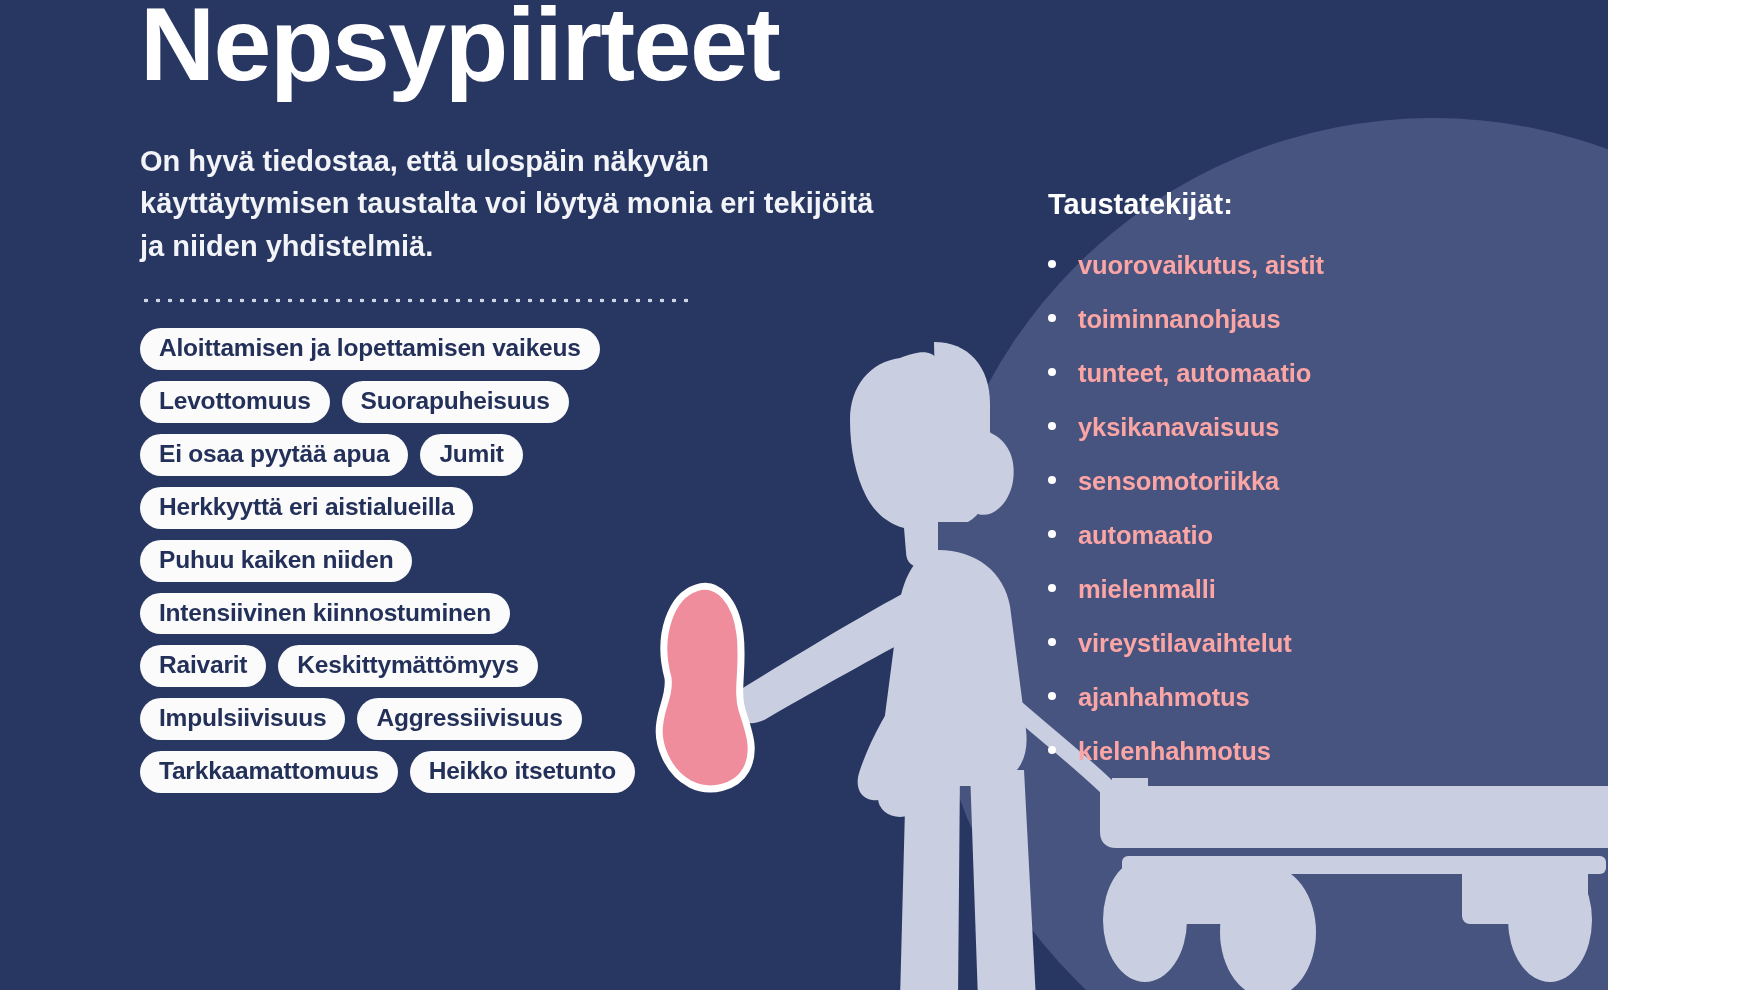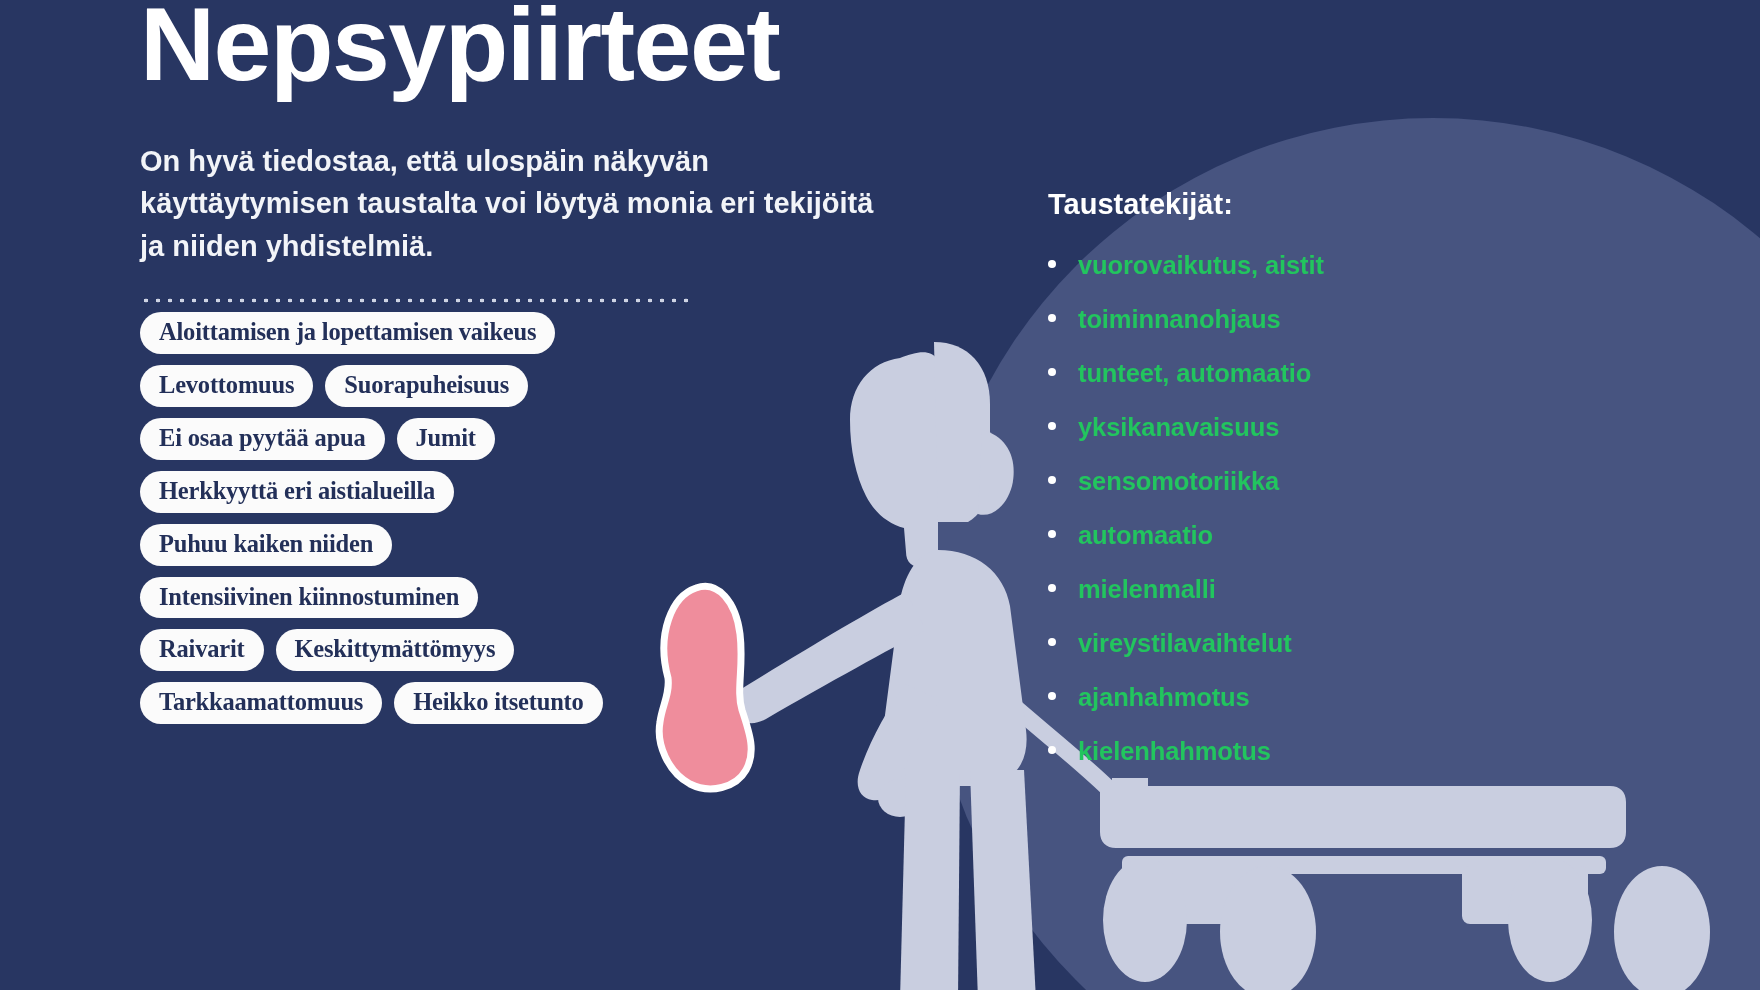--- a/index.html
+++ b/index.html
@@ -3,21 +3,21 @@
 <meta charset="utf-8">
 <style>
   * { margin:0; padding:0; box-sizing:border-box; }
   html, body {
     width:1760px; height:990px;
     overflow:hidden;
     font-family:"Liberation Sans", sans-serif;
   }
   #poster {
     position:relative;
-    width:1760px; height:990px;
+    width:1608px; height:990px;
     background:#283662;
     overflow:hidden;
   }
 
   
   .bg-circle {
     position:absolute;
     left:928px; top:118px;
     width:1010px; height:1010px;
     border-radius:50%;
@@ -59,21 +59,21 @@
   }
   .section-heading {
     margin-top:33px;
     font-size:29px;
     font-weight:bold;
     color:#ffffff;
     letter-spacing:-0.2px;
   }
 
   
-  .tag-rows { margin-top:8px;font-family:Liberation Serif, serif; }
+  .tag-rows { margin-top:24px; }
   .tag-row {
     display:flex;
     flex-wrap:nowrap;
     gap:12px;
     margin-bottom:11px;
   }
   .tag {
     display:inline-flex;
     align-items:center;
     background:#fbfbfb;
@@ -99,21 +99,21 @@
     font-weight:bold;
     color:#ffffff;
     margin-bottom:30px;
   }
   .bullet-list { list-style:none; }
   .bullet-item {
     display:flex;
     align-items:baseline;
     font-size:25.5px;
     font-weight:bold;
-    color:#22c55e;
+    color:#fca5a5;
     margin-bottom:25px;
     letter-spacing:-0.1px;
   }
   .bullet-dot {
     flex:0 0 auto;
     width:8px; height:8px;
     border-radius:50%;
     background:#ffffff;
     margin-right:22px;
     position:relative;
@@ -221,20 +221,24 @@
           <span class="tag">Puhuu kaiken niiden</span>
         </div>
         <div class="tag-row">
           <span class="tag">Intensiivinen kiinnostuminen</span>
         </div>
         <div class="tag-row">
           <span class="tag">Raivarit</span>
           <span class="tag">Keskittymättömyys</span>
         </div>
         <div class="tag-row">
+          <span class="tag">Impulsiivisuus</span>
+          <span class="tag">Aggressiivisuus</span>
+        </div>
+        <div class="tag-row">
           <span class="tag">Tarkkaamattomuus</span>
           <span class="tag">Heikko itsetunto</span>
         </div>
       </div>
   </div>
 
   <div class="right-col">
     <h2 class="right-heading">Taustatekijät:</h2>
     <ul class="bullet-list">
         <li class="bullet-item">

